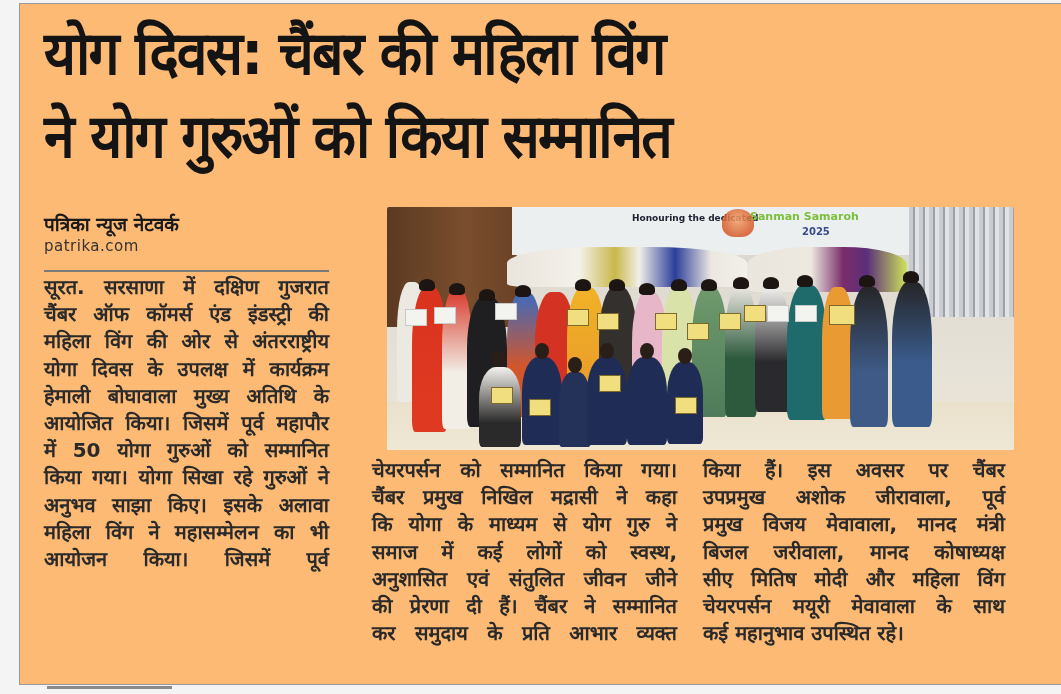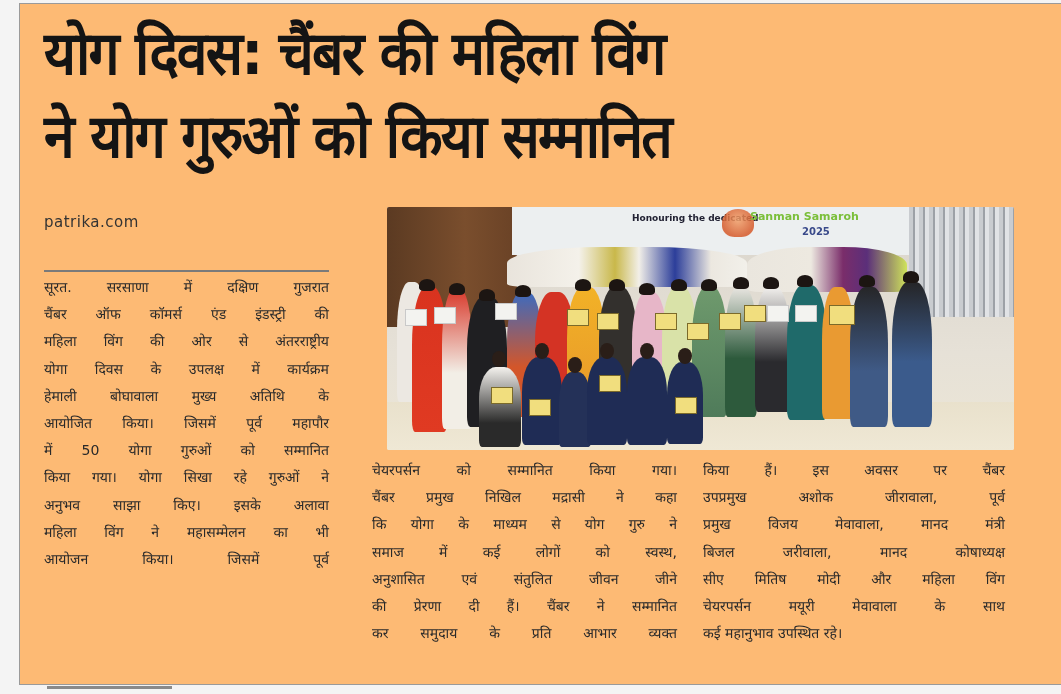--- a/index.html
+++ b/index.html
@@ -64,25 +64,26 @@
       position: absolute;
       left: 24px;
       top: 266px;
       width: 285px;
       height: 2px;
       background: #7a7a7a;
     }
 
     .col {
       position: absolute;
-      font-size: 14px;
+      font-size: 20px;
       line-height: 27.2px;
       color: #2a2a2a;
       text-align: justify;
       text-align-last: justify;
+      font-weight: bold;
     }
     .col .line {
       display: block;
       white-space: nowrap;
       text-align-last: justify;
       text-align: justify;
       width: 100%;
     }
     .col .line.last {
       text-align-last: left;
@@ -183,20 +184,21 @@
 <body>
 
 <div class="page">
 
   <h1 class="headline">
     <span>योग दिवस: चैंबर की महिला विंग</span>
     <span>ने योग गुरुओं को किया सम्मानित</span>
   </h1>
 
   <div class="byline">
+    <div class="byline-name">पत्रिका न्यूज नेटवर्क</div>
     <div class="byline-site">patrika.com</div>
   </div>
   <div class="byline-rule"></div>
 
   <div class="col col-1">
     <span class="line">सूरत. सरसाणा में दक्षिण गुजरात</span>
     <span class="line">चैंबर ऑफ कॉमर्स एंड इंडस्ट्री की</span>
     <span class="line">महिला विंग की ओर से अंतरराष्ट्रीय</span>
     <span class="line">योगा दिवस के उपलक्ष में कार्यक्रम</span>
     <span class="line">हेमाली बोघावाला मुख्य अतिथि के</span>

